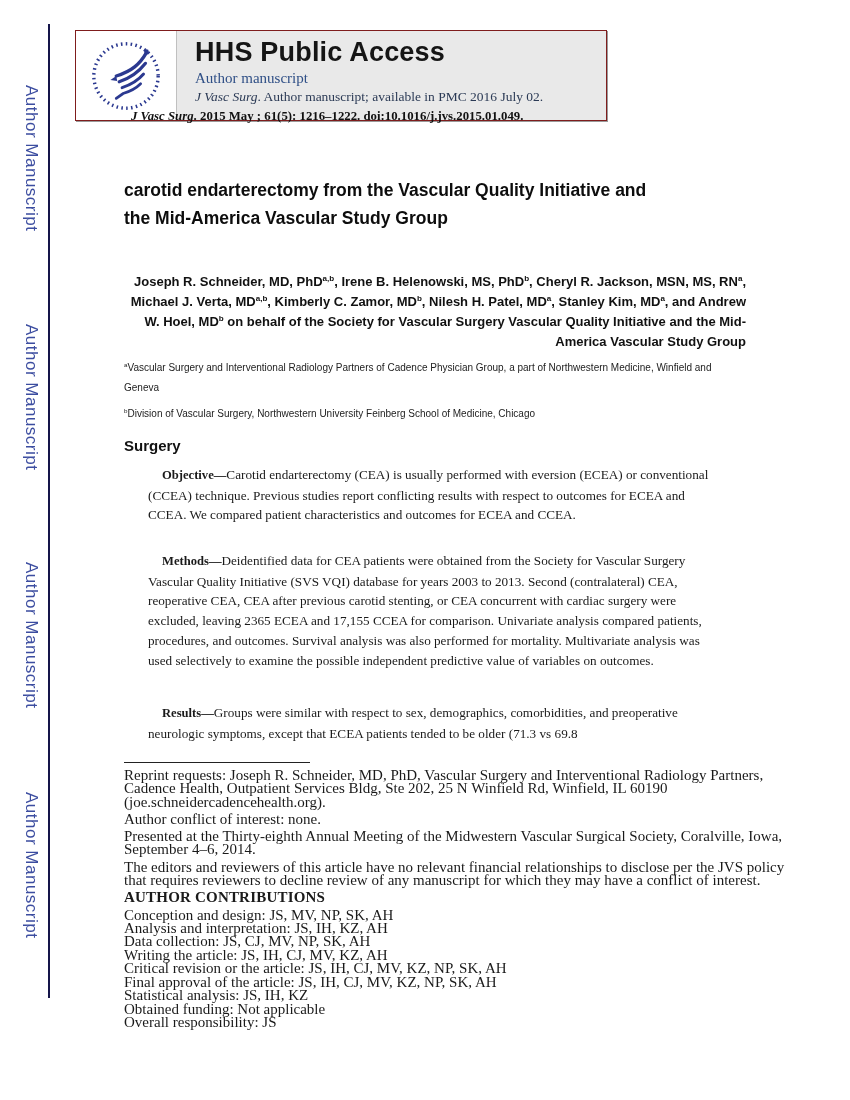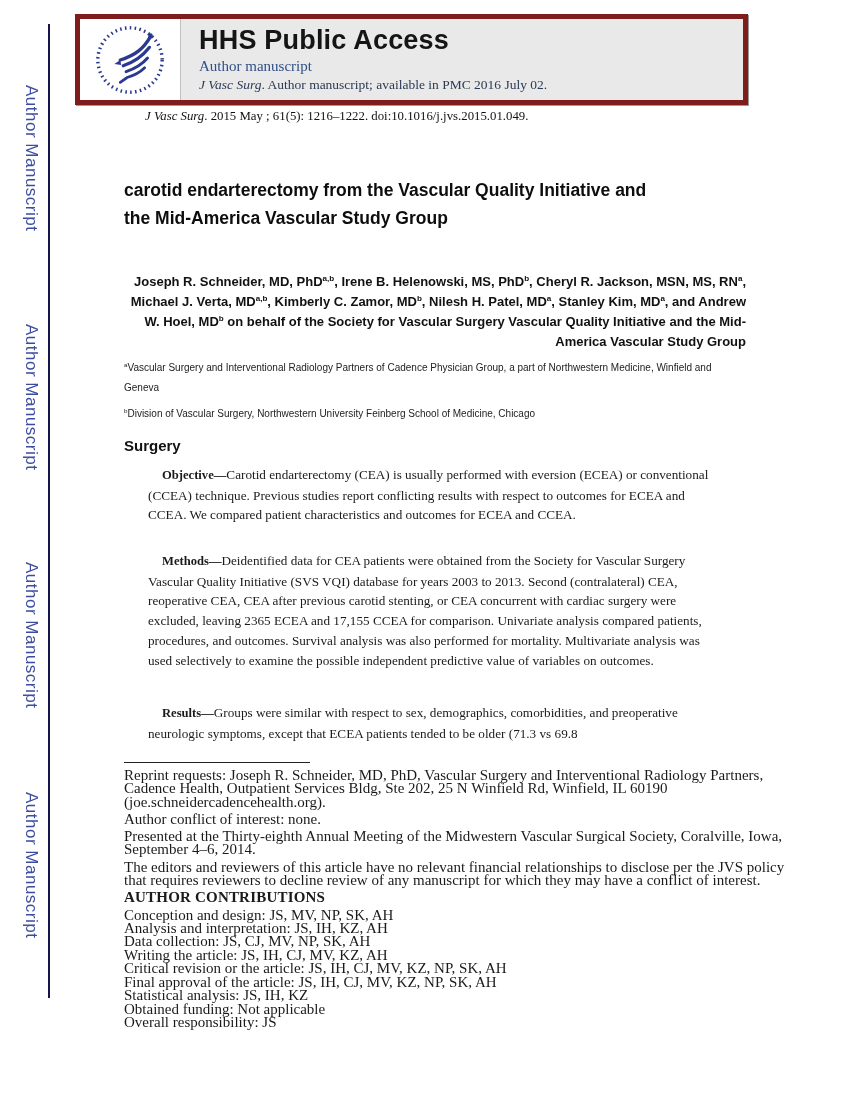--- a/index.html
+++ b/index.html
@@ -10,35 +10,35 @@
 
   
   .wm-line { position:absolute; left:48px; top:24px; width:2px; height:974px; background:#15154a; }
   .wm { position:absolute; left:15px; width:26px; height:172px;
         writing-mode:vertical-rl; text-orientation:mixed; text-align:center;
         font-family:"Liberation Sans", sans-serif; font-size:17px; font-weight:400;
         color:#3c4da0; letter-spacing:0.5px; white-space:nowrap; }
   .wm1 { top:72px; } .wm2 { top:311px; } .wm3 { top:549px; } .wm4 { top:779px; }
 
   
-  .header { position:absolute; left:75px; top:14px; width:673px; height:91px;
-            display:flex; background:#e9e9e9; border:5px solid #7f1d1d;
+  .header { position:absolute; left:75px; top:30px; width:532px; height:91px;
+            display:flex; background:#e9e9e9; border:1px solid #7f1d1d;
             box-shadow:1px 1px 0 #9a9a9a; }
   .logo-box { width:101px; background:#ffffff; border-right:1px solid #c0c0c0;
               display:flex; align-items:center; justify-content:center; }
   .header-text { padding:6px 0 0 18px; }
   .h-title { font-family:"Liberation Sans", sans-serif; font-weight:700; font-size:27px;
              color:#151515; letter-spacing:0.2px; }
   .h-link { display:block; font-family:"Liberation Serif", serif; font-size:15px;
             color:#2f4f86; margin-top:2px; text-decoration:none; cursor:pointer; }
   .h-cite { font-family:"Liberation Serif", serif; font-size:13.5px; color:#2b3a55; margin-top:2px; cursor:pointer; }
 
   
   .pub { position:absolute; left:124px; top:106px; font-size:12.8px; color:#111; }
-  .pub-cite { margin-left:21px; margin-top:3px; }
+  .pub-cite { margin-left:7px; margin-top:3px;font-weight:bold; }
 
   
   .title { position:absolute; left:124px; top:176px; width:640px;
            font-family:"Liberation Sans", sans-serif; font-weight:700; font-size:17.5px;
            line-height:28px; color:#0d0d0d; }
   .authors { position:absolute; left:124px; top:272px; width:622px;
              font-family:"Liberation Sans", sans-serif; font-weight:700; font-size:13px;
              line-height:20px; color:#111;text-align:right; }
   .affil { position:absolute; left:124px; width:622px;
            font-family:"Liberation Sans", sans-serif; font-size:10px; line-height:19.5px; color:#222; }

